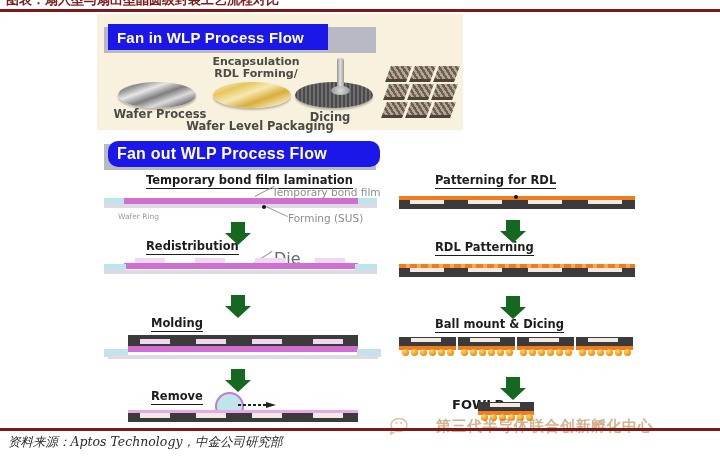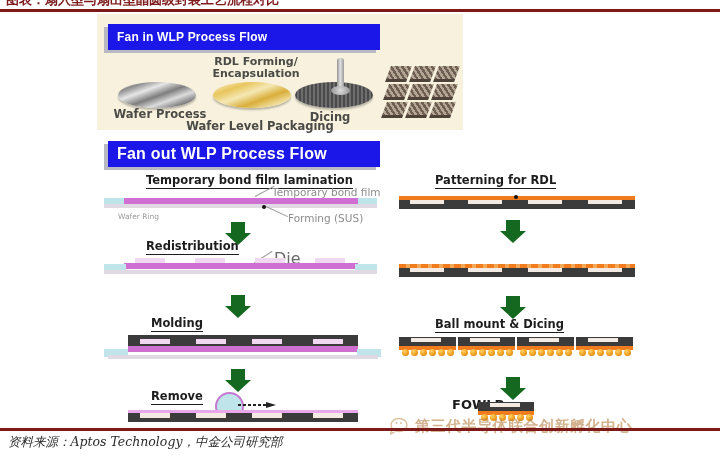--- a/index.html
+++ b/index.html
@@ -23,23 +23,23 @@
 
   
   .fanin{position:absolute;left:97px;top:2px;width:366px;height:116px;background:#f7f1dd;}
   .banner{
     position:absolute;background:#1a17e8;color:#ffffff;
     font-weight:bold;letter-spacing:.2px;
     display:flex;align-items:center;padding-left:9px;
     box-sizing:border-box;
   }
   .banner-shadow{position:absolute;background:#b9b9c4;}
-  .b1{left:108px;top:12px;width:272px;height:26px;font-size:12px;}
+  .b1{left:108px;top:12px;width:220px;height:26px;font-size:15px;}
   .b1s{left:104px;top:15px;width:272px;height:26px;}
-  .b2{left:108px;top:129px;width:272px;height:26px;font-size:16px;}
+  .b2{left:108px;top:129px;width:272px;height:26px;font-size:16px;border-radius:10px;}
   .b2s{left:104px;top:132px;width:272px;height:26px;}
 
   .fi-label{position:absolute;color:#4a4a46;font-weight:bold;font-size:11px;
     font-family:"DejaVu Sans", sans-serif;text-align:center;line-height:12px;}
   .rdl-form{left:196px;top:44px;width:120px;}
   .wafer-proc{left:108px;top:96px;width:104px;font-size:11.5px;text-align:center;}
   .dicing{left:300px;top:99px;width:60px;font-size:11.5px;}
   .wlp{left:160px;top:108px;width:200px;font-size:11.5px;}
 
   
@@ -95,21 +95,21 @@
 
   .ball{position:absolute;width:7px;height:7px;border-radius:50%;
     background:radial-gradient(circle at 35% 30%,#ffd36b,#f2a01e 55%,#c96b09);}
 
   .circle-hl{position:absolute;left:215px;top:380px;width:25px;height:25px;border-radius:50%;
     border:2px solid #c57ad1;background:#bfe5ea;}
   .dashed-arrow{position:absolute;left:238px;top:390px;width:38px;height:6px;}
 
   
   .watermark{position:absolute;left:390px;top:414px;width:320px;height:24px;
-    display:flex;align-items:center;gap:3px;opacity:.62;pointer-events:none;}
+    display:flex;align-items:center;gap:24px;opacity:.62;pointer-events:none;}
   .wm-text{color:#b9844b;font-size:15px;font-weight:bold;letter-spacing:.5px;
     font-family:"DejaVu Sans", sans-serif;white-space:nowrap;}
 
   
   .rule-bot{position:absolute;left:0;top:428px;width:720px;height:2.5px;background:#7d1919;}
   .source{position:absolute;left:8px;top:434px;color:#2b2b2b;font-size:12.5px;
     font-style:italic;font-family:"DejaVu Serif", serif;white-space:nowrap;}
 </style>
 </head>
 <body>
@@ -120,22 +120,22 @@
   <div class="rule-top"></div>
 
   <div class="figure">
 
     <div class="fanin"></div>
 
     <div class="banner-shadow b1s"></div>
     <div class="banner b1">Fan in WLP Process Flow</div>
 
     <div class="fi-label rdl-form">
+      <div>Encapsulation</div>
       <div>RDL Forming/</div>
-      <div>Encapsulation</div>
     </div>
 
     <div class="disc disc1"></div>
     <div class="disc disc2"></div>
     <div class="disc disc3"></div>
     <div class="blade"></div>
     <div class="blade-tip"></div>
 
     <div class="chipgrid">
       <div class="chip" style="left:2px;top:2px;"></div>
@@ -236,20 +236,21 @@
     <div class="padw" style="left:468px;top:188px;width:34px;"></div>
     <div class="padw" style="left:528px;top:188px;width:34px;"></div>
     <div class="padw" style="left:588px;top:188px;width:34px;"></div>
     <div class="dot" style="left:514px;top:183px;"></div>
 
     <div class="arrow" style="left:500px;top:208px;">
       <i class="stem"></i>
         <i class="head"></i>
       </div>
 
+    <div class="step-title" style="left:397px;top:228px;">RDL Patterning</div>
 
     <div class="dielectric-dash" style="left:399px;top:252px;width:236px;"></div>
     <div class="base-dark" style="left:399px;top:256px;width:236px;"></div>
     <div class="padw" style="left:410px;top:256px;width:34px;"></div>
     <div class="padw" style="left:468px;top:256px;width:34px;"></div>
     <div class="padw" style="left:528px;top:256px;width:34px;"></div>
     <div class="padw" style="left:588px;top:256px;width:34px;"></div>
 
     <div class="arrow" style="left:500px;top:284px;">
       <i class="stem"></i>

